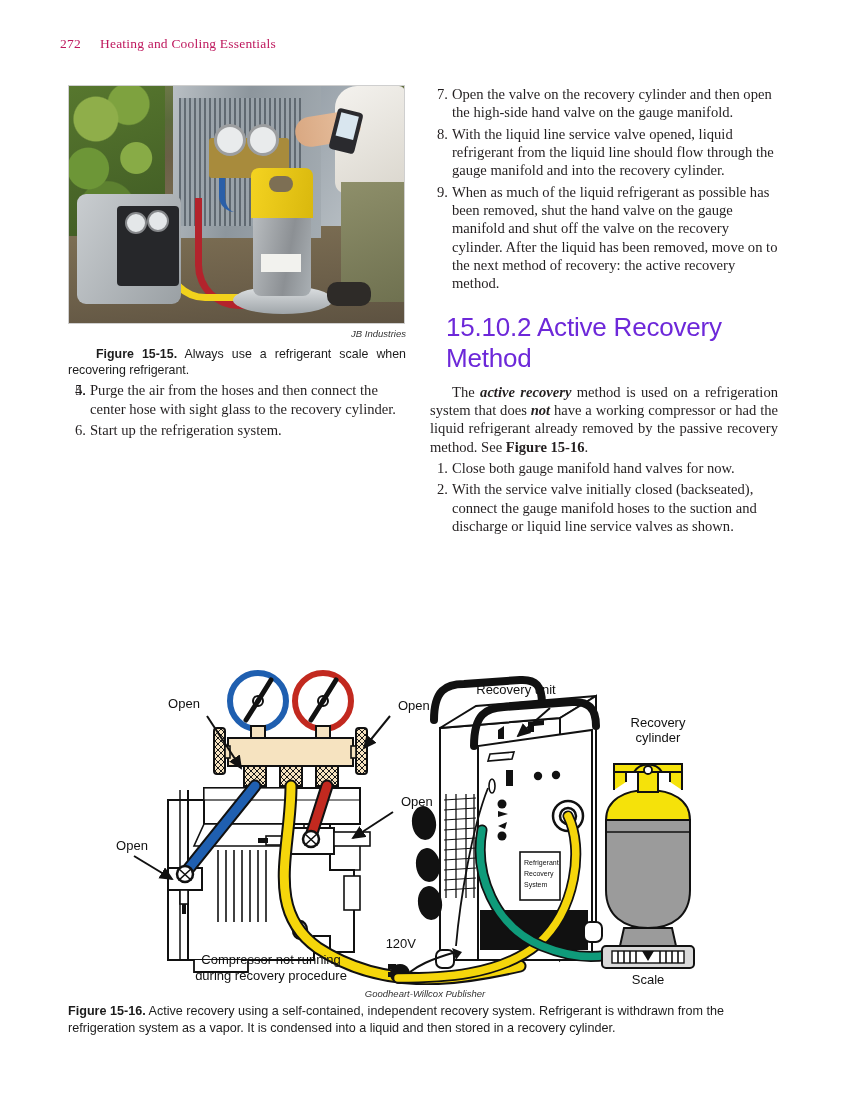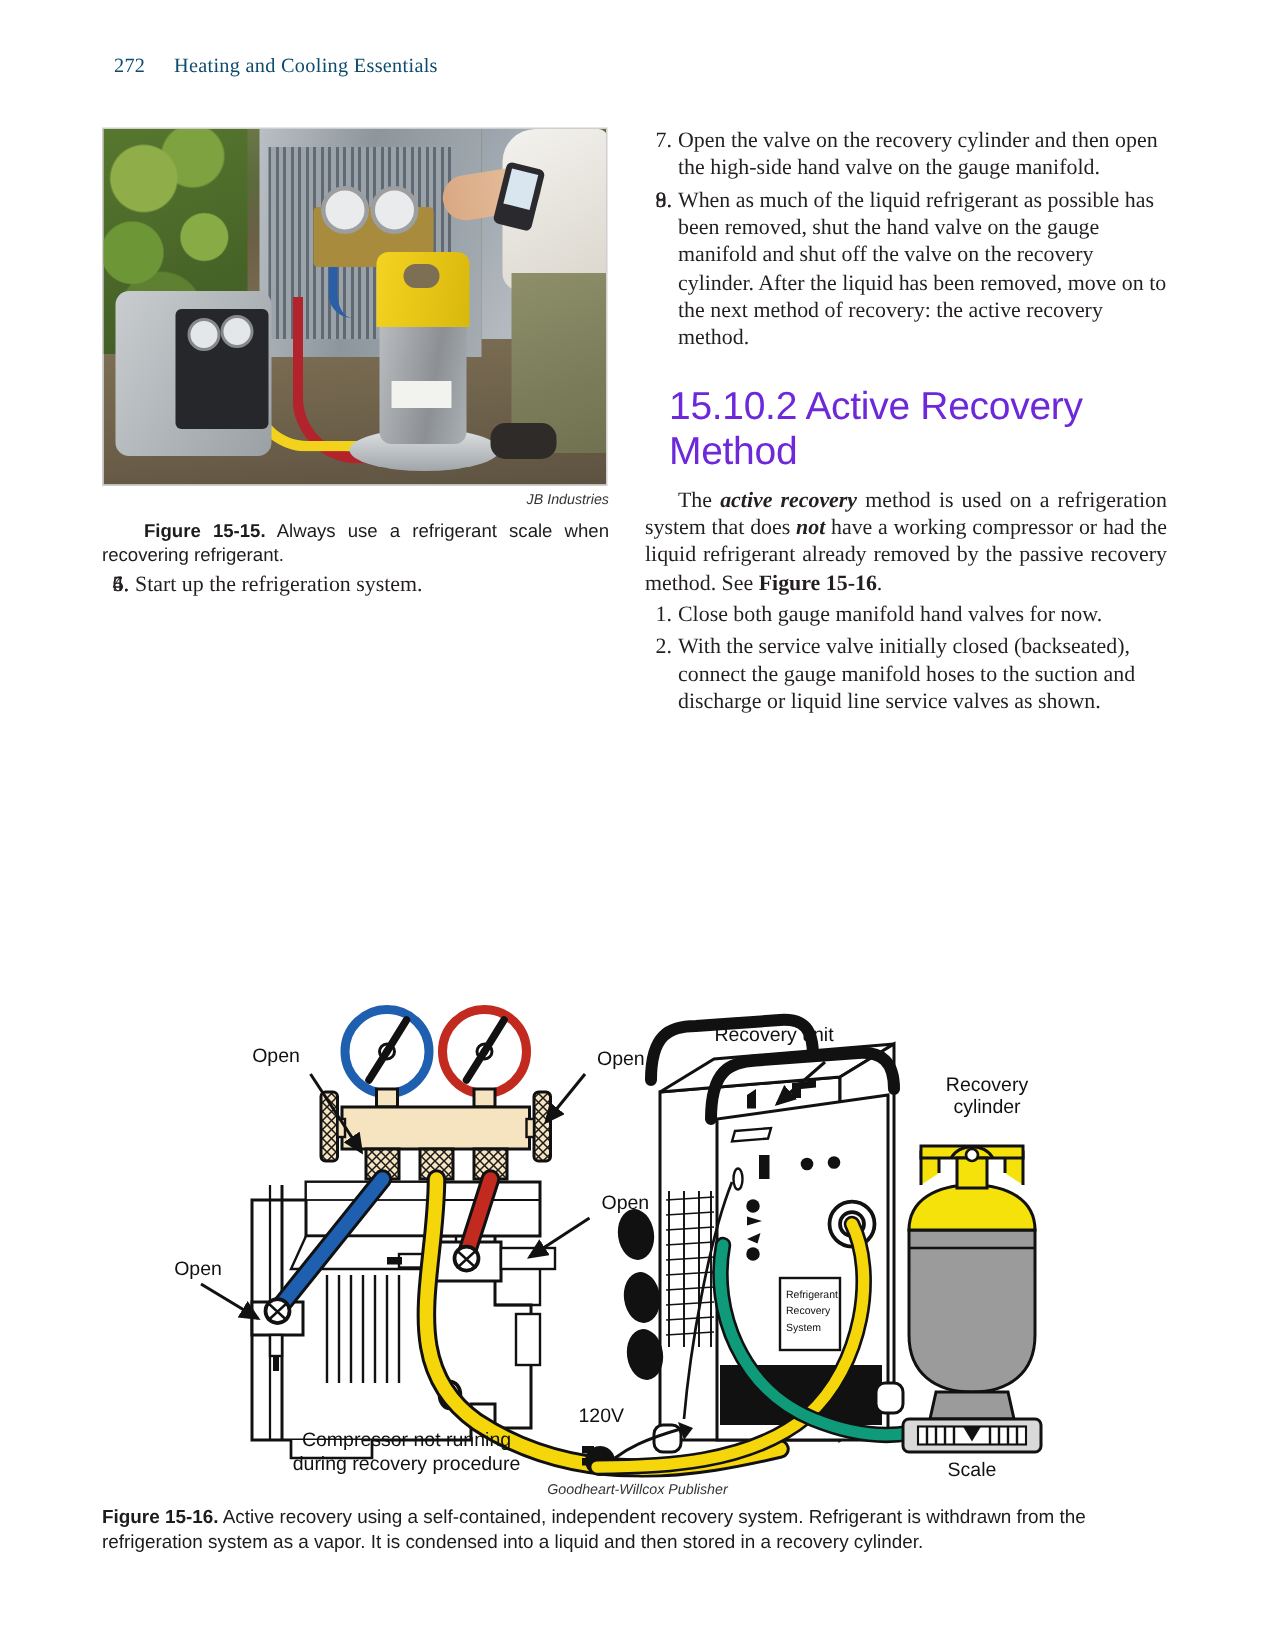--- a/index.html
+++ b/index.html
@@ -1,20 +1,20 @@
 <!DOCTYPE html>
 <html><head>
 <meta charset="utf-8">
 <style>
   html,body{margin:0;padding:0;background:#fff;}
   body{width:849px;height:1100px;position:relative;font-family:"Liberation Serif",serif;color:#231f20;}
   .page{position:relative;width:849px;height:1100px;overflow:hidden;background:#ffffff;}
 
   
-  .runhead{position:absolute;left:76px;top:36px;font-family:"Liberation Serif",serif;font-size:13.5px;color:#0c4a6e;letter-spacing:.2px;}
+  .runhead{position:absolute;left:60px;top:36px;font-family:"Liberation Serif",serif;font-size:13.5px;color:#be185d;letter-spacing:.2px;}
   .runhead .pg{display:inline-block;width:40px;}
   .runhead .ttl{display:inline-block;}
 
   
   .colL{position:absolute;left:68px;top:85px;width:338px;}
   .colR{position:absolute;left:430px;top:85px;width:348px;}
 
   
   .photo{position:relative;width:335px;height:237px;border:1px solid #cfcfcf;overflow:hidden;
          background:linear-gradient(175deg,#6f7a4a 0%,#5c6a3c 16%,#6a5f46 30%,#7d6f54 55%,#6d604a 80%,#5d5241 100%);}
@@ -117,29 +117,29 @@
       <div class="ph ph-cyl-hole"></div>
       <div class="ph ph-shoe"></div>
     </div>
 
     <div class="credit">JB Industries</div>
 
     <div class="figcap"><b>Figure 15-15.</b><span> Always use a refrigerant scale when recovering refrigerant.</span></div>
 
     <ol class="numlist listL">
       <li><span class="n">4.</span></li>
-      <li><span class="n">5.</span></li>
+      <li><span class="n">5.</span><span>Purge the air from the hoses and then connect the center hose with sight glass to the recovery cylinder.</span></li>
       <li><span class="n">6.</span><span>Start up the refrigeration system.</span></li>
     </ol>
   </div>
 
   <div class="colR">
     <ol class="numlist listR">
       <li><span class="n">7.</span><span>Open the valve on the recovery cylinder and then open the high-side hand valve on the gauge manifold.</span></li>
-      <li><span class="n">8.</span></li>
+      <li><span class="n">8.</span><span>With the liquid line service valve opened, liquid refrigerant from the liquid line should flow through the gauge manifold and into the recovery cylinder.</span></li>
       <li><span class="n">9.</span><span>When as much of the liquid refrigerant as possible has been removed, shut the hand valve on the gauge manifold and shut off the valve on the recovery cylinder. After the liquid has been removed, move on to the next method of recovery: the active recovery method.</span></li>
     </ol>
 
     <h2 class="sec">15.10.2 Active Recovery Method</h2>
 
     <p class="body"><span>The </span><i>active recovery</i><span> method is used on a refrigeration system that does </span><i>not</i><span> have a working compressor or had the liquid refrigerant already removed by the passive recovery method. See </span><b>Figure 15-16</b><span>.</span></p>
 
     <ol class="numlist listR">
       <li><span class="n">1.</span><span>Close both gauge manifold hand valves for now.</span></li>
       <li><span class="n">2.</span><span>With the service valve initially closed (backseated), connect the gauge manifold hoses to the suction and discharge or liquid line service valves as shown.</span></li>

